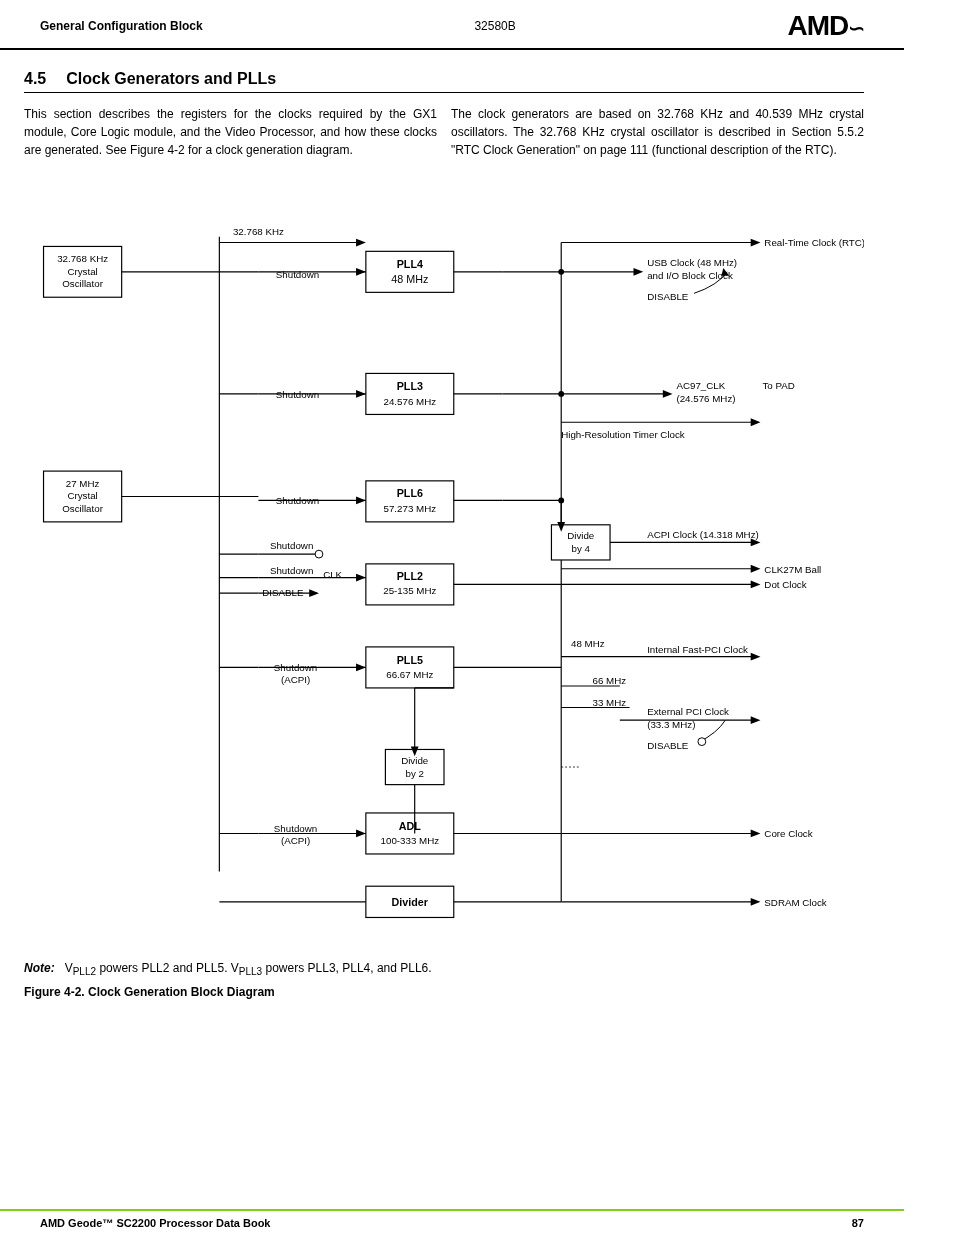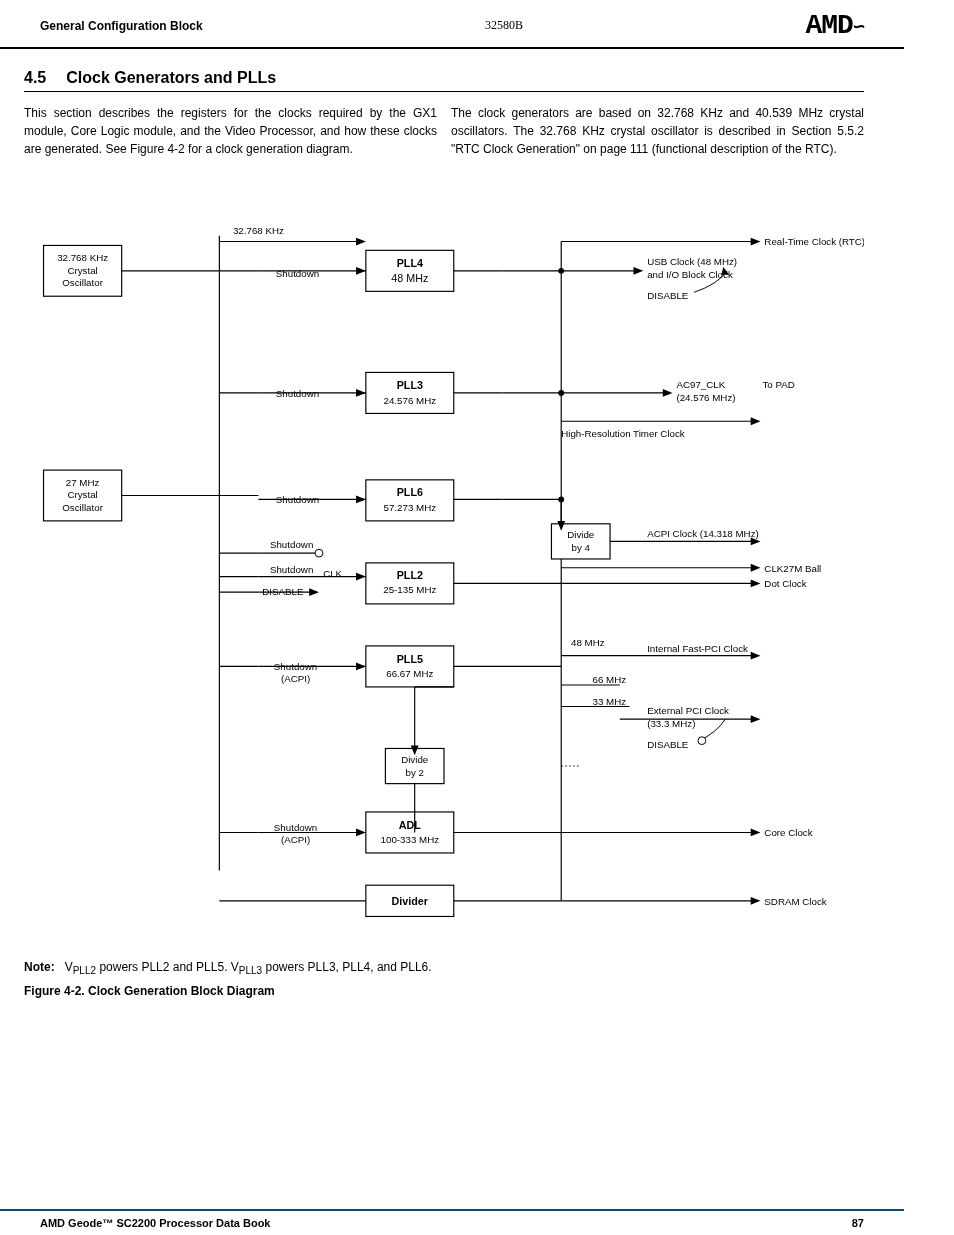--- a/index.html
+++ b/index.html
@@ -24,26 +24,25 @@
       align-items: center;
       padding: 10px 40px 6px 40px;
       border-bottom: 2px solid #000;
     }
     .header-left {
       font-weight: bold;
       font-size: 12px;
     }
     .header-center {
       font-size: 12px;
-      font-family: Liberation Serif, serif;
     }
     .header-right {
       font-size: 28px;
       font-weight: 900;
-      font-family: Liberation Mono, monospace;
+      font-family: Liberation Sans, sans-serif;
       letter-spacing: -1px;
     }
     .content {
       padding: 20px 40px 20px 24px;
       flex: 1;
     }
     .section-title {
       font-size: 16px;
       font-weight: bold;
       margin-bottom: 12px;
@@ -81,21 +80,21 @@
       font-size: 12px;
       line-height: 1.5;
     }
     .figure-caption {
       text-align: left;
       font-weight: bold;
       font-size: 12px;
       margin: 6px 0 20px 0;
     }
     .footer {
-      border-top: 2px solid #0c4a6e;
+      border-top: 2px solid #84cc16;
       display: flex;
       justify-content: space-between;
       padding: 6px 40px;
       font-size: 11px;
       font-weight: bold;
       margin-top: auto;
     }
   </style>
 </head>
 <body>
@@ -327,21 +326,21 @@
         <circle cx="550" cy="86" r="3" fill="black"></circle>
 
         <circle cx="550" cy="211" r="3" fill="black"></circle>
 
         <circle cx="550" cy="320" r="3" fill="black"></circle>
 
       </svg>
     </div>
 
     <div class="note-section">
-      <span style="font-weight:bold;">Note:</span>
+      <span style="font-weight:bold;font-style:italic;">Note:</span>
       &nbsp;&nbsp;V<sub>PLL2</sub> powers PLL2 and PLL5. V<sub>PLL3</sub> powers PLL3, PLL4, and PLL6.
     </div>
 
     <div class="figure-caption">Figure 4-2.  Clock Generation Block Diagram</div>
 
   </div>
 
   <div class="footer">
     <div>AMD Geode™ SC2200  Processor Data Book</div>
     <div>87</div>

